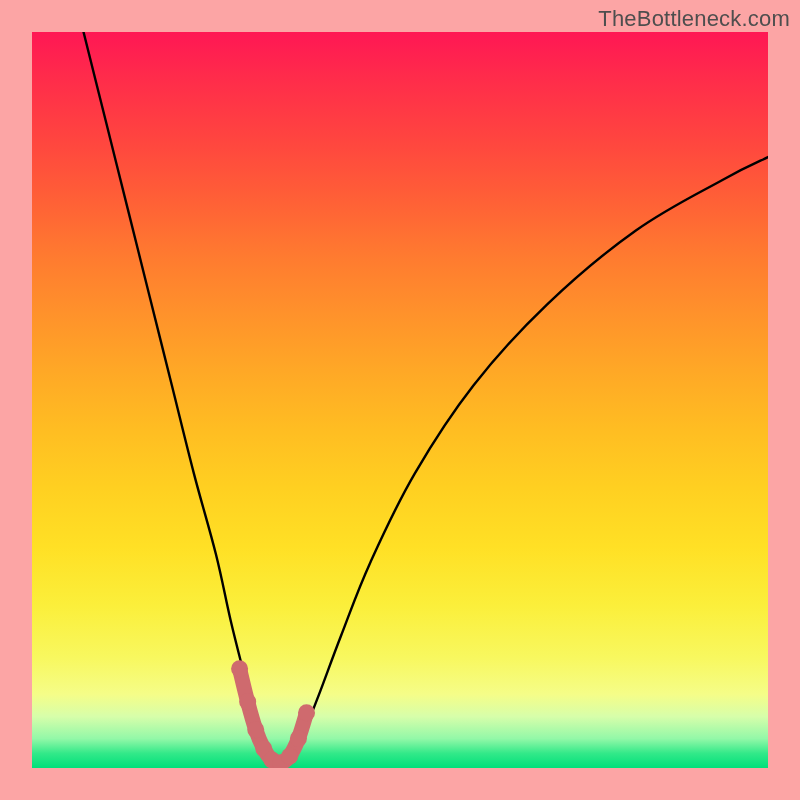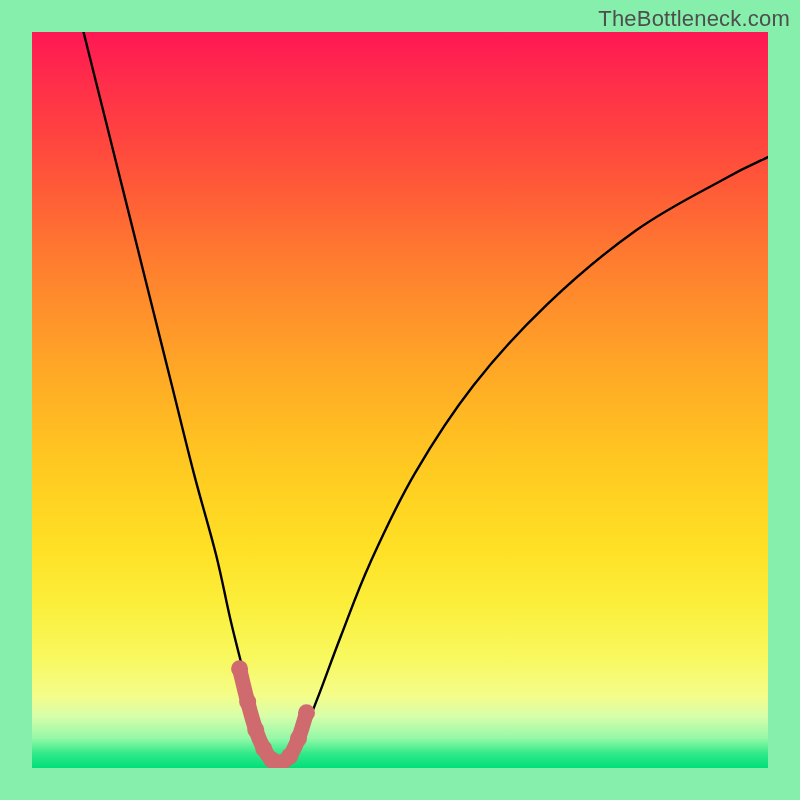--- a/index.html
+++ b/index.html
@@ -8,21 +8,21 @@
     width: 800px;
     height: 800px;
     background: #000;
     overflow: hidden;
     font-family: Arial, Helvetica, sans-serif;
   }
   .stage {
     position: relative;
     width: 800px;
     height: 800px;
-    background: #86efac;
+    background: #fca5a5;
   }
   .plot-area {
     position: absolute;
     left: 32px;
     top: 32px;
     width: 736px;
     height: 736px;
     overflow: hidden;
   }
   .gradient {

